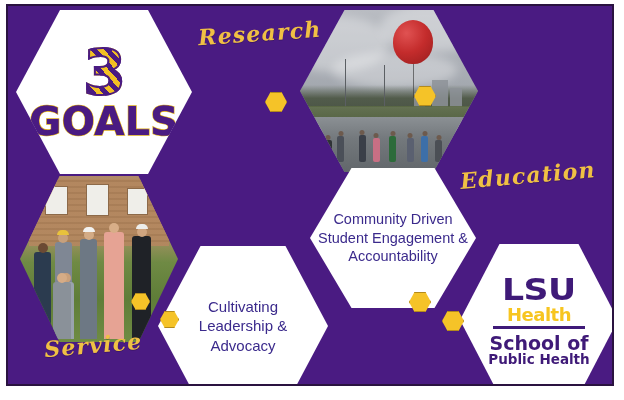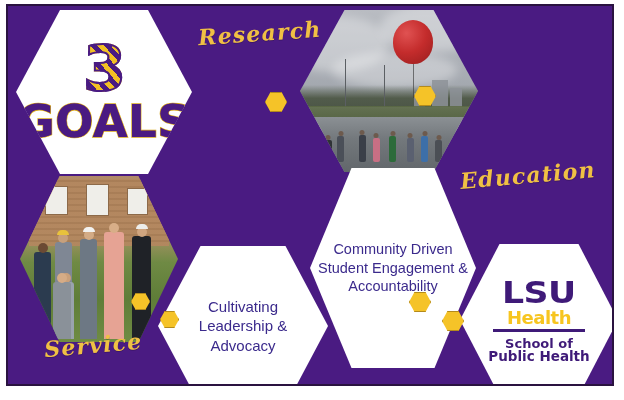--- a/index.html
+++ b/index.html
@@ -49,30 +49,30 @@
         #4a1b82 0px,#4a1b82 5px,
         #f2c023 5px,#f2c023 10px);
     -webkit-background-clip:text;
     background-clip:text;
     color:transparent;
     -webkit-text-stroke:2px #4a1b82;
     letter-spacing:-1px;
     margin-bottom:-2px;
   }
   #goals-word{
-    font-size:45px;font-weight:bold;letter-spacing:0.5px;
+    font-size:39px;font-weight:bold;letter-spacing:0.5px;
     font-family:"DejaVu Sans", sans-serif;
     color:#4a1b82;
     -webkit-text-stroke:1.6px #d8a91e;
     paint-order:stroke fill;
     text-shadow:0 0 0 #4a1b82;
   }
   
   #hex-impact{left:168px;top:84px;width:160px;height:170px;}
-  #hex-community{left:302px;top:162px;width:166px;height:200px;}
+  #hex-community{left:302px;top:162px;width:166px;height:140px;}
   #hex-cultivate{left:150px;top:240px;width:170px;height:160px;}
   .hex-text{
     color:#3b2a8c;
     font-size:15.5px;line-height:1.27;
     font-family:"Liberation Sans", sans-serif;
     padding:0 14px;
   }
   #hex-impact .hex-text{font-size:15.5px;}
   #hex-community .hex-text{font-size:14.5px;padding:0 8px;}
   #hex-cultivate .hex-text{font-size:15px;}
@@ -155,21 +155,21 @@
   }
   #lsu-rule{
     width:92px;height:3px;background:#3f1a78;margin:2px 0 2px;
   }
   #lsu-city{
     font-family:"DejaVu Sans", sans-serif;
     font-weight:bold;font-size:11.5px;letter-spacing:0.4px;color:#3f1a78;
   }
   #lsu-school{
     font-family:"DejaVu Sans", sans-serif;
-    font-weight:bold;font-size:13px;color:#3f1a78;margin-top:3px;
+    font-weight:bold;font-size:19px;color:#3f1a78;margin-top:3px;
   }
   #lsu-school2{
     font-family:"DejaVu Sans", sans-serif;
     font-weight:bold;font-size:13.5px;color:#3f1a78;
   }
   
   .script{
     position:absolute;
     color:#f0c044;
     font-family:"DejaVu Serif", serif;

